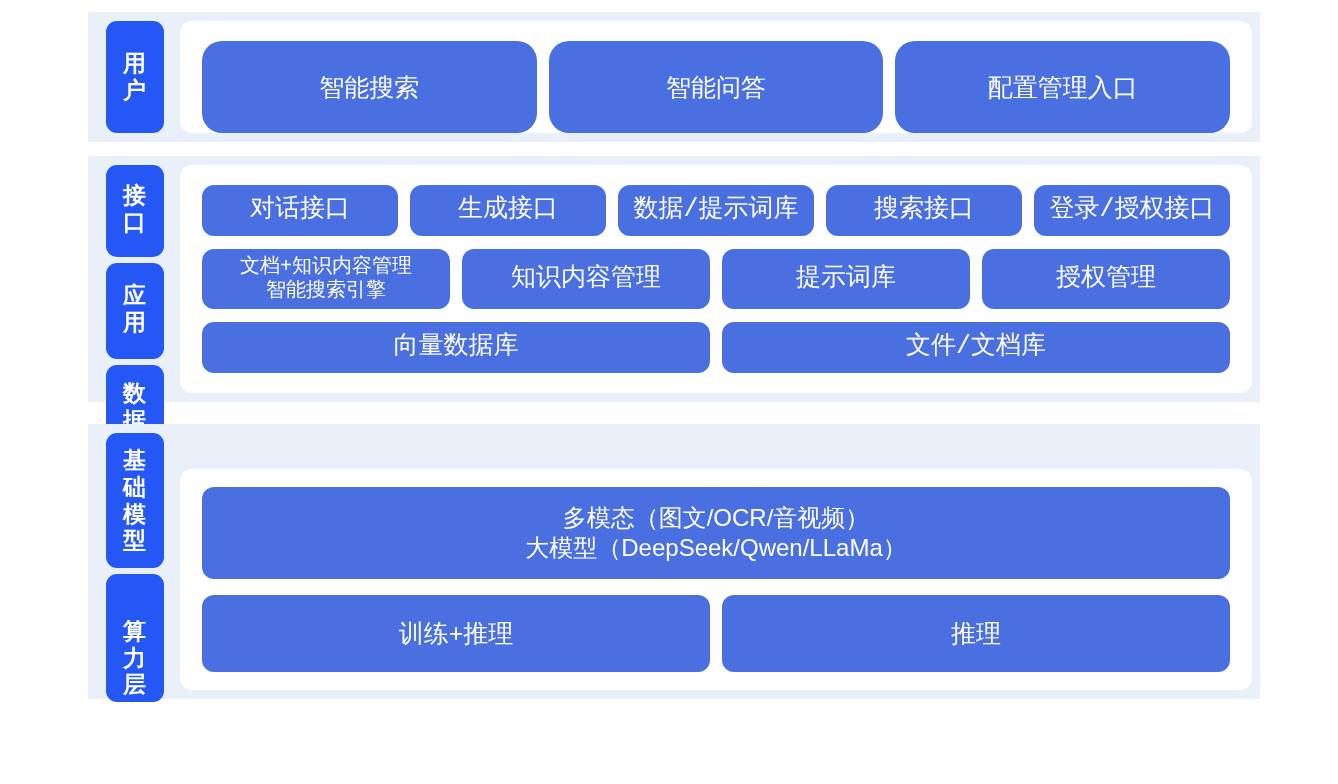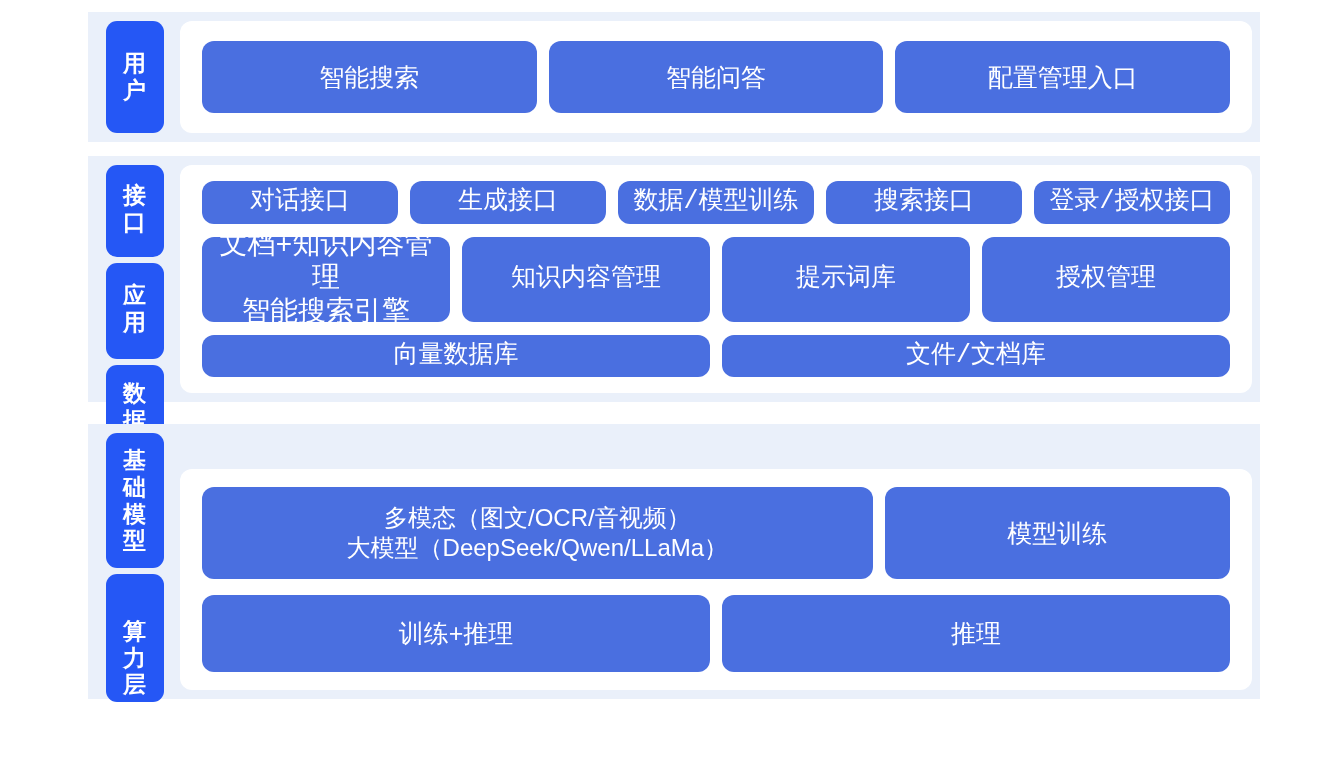--- a/index.html
+++ b/index.html
@@ -111,28 +111,28 @@
     align-items: center;
     justify-content: center;
     text-align: center;
     font-size: 25px;
     line-height: 1.22;
     box-sizing: border-box;
     padding: 6px 10px;
     white-space: pre-line;
   }
   .band-user .row  { height: 72px; }
-  .band-user .box  { height: 72px; }
+  .band-user .box  { height: 92px; border-radius: 20px; }
   .band-middle .row-api  { height: 73px; }
   .band-middle .row-app  { height: 85px; }
   .band-middle .row-data { height: 73px; }
   .band-infra  .row-model   { height: 93px; }
   .band-infra  .row-compute { height: 78px; }
 
-  .box.two-line { font-size: 28px; line-height: 1.18; }
+  .box.two-line { font-size: 20px; line-height: 1.18; }
   .box.multimodal { font-size: 24px; line-height: 1.26; }
 
   
   .f1 { flex: 1 1 0; }
   .f2 { flex: 2 1 0; }
 </style>
 </head>
 <body>
 
 <div class="diagram">
@@ -162,21 +162,21 @@
       </div>
       <div class="vtab t-data">
         <span>数据层</span>
       </div>
     </div>
     <div class="card">
 
       <div class="row row-api">
         <div class="box f1">对话接口</div>
         <div class="box f1">生成接口</div>
-        <div class="box f1">数据/模型训练</div>
+        <div class="box f1">数据/提示词库</div>
         <div class="box f1">搜索接口</div>
         <div class="box f1">登录/授权接口</div>
       </div>
 
       <div class="row row-app">
         <div class="box two-line f1">文档+知识内容管理
 智能搜索引擎</div>
         <div class="box f1">知识内容管理</div>
         <div class="box f1">提示词库</div>
         <div class="box f1">授权管理</div>
@@ -197,21 +197,20 @@
       </div>
       <div class="vtab t-compute">
         <span>算力层</span>
       </div>
     </div>
     <div class="card">
 
       <div class="row row-model">
         <div class="box multimodal f2">多模态（图文/OCR/音视频）
 大模型（DeepSeek/Qwen/LLaMa）</div>
-        <div class="box f1">模型训练</div>
       </div>
 
       <div class="row row-compute">
         <div class="box f1">训练+推理</div>
         <div class="box f1">推理</div>
       </div>
 
     </div>
   </div>
 

